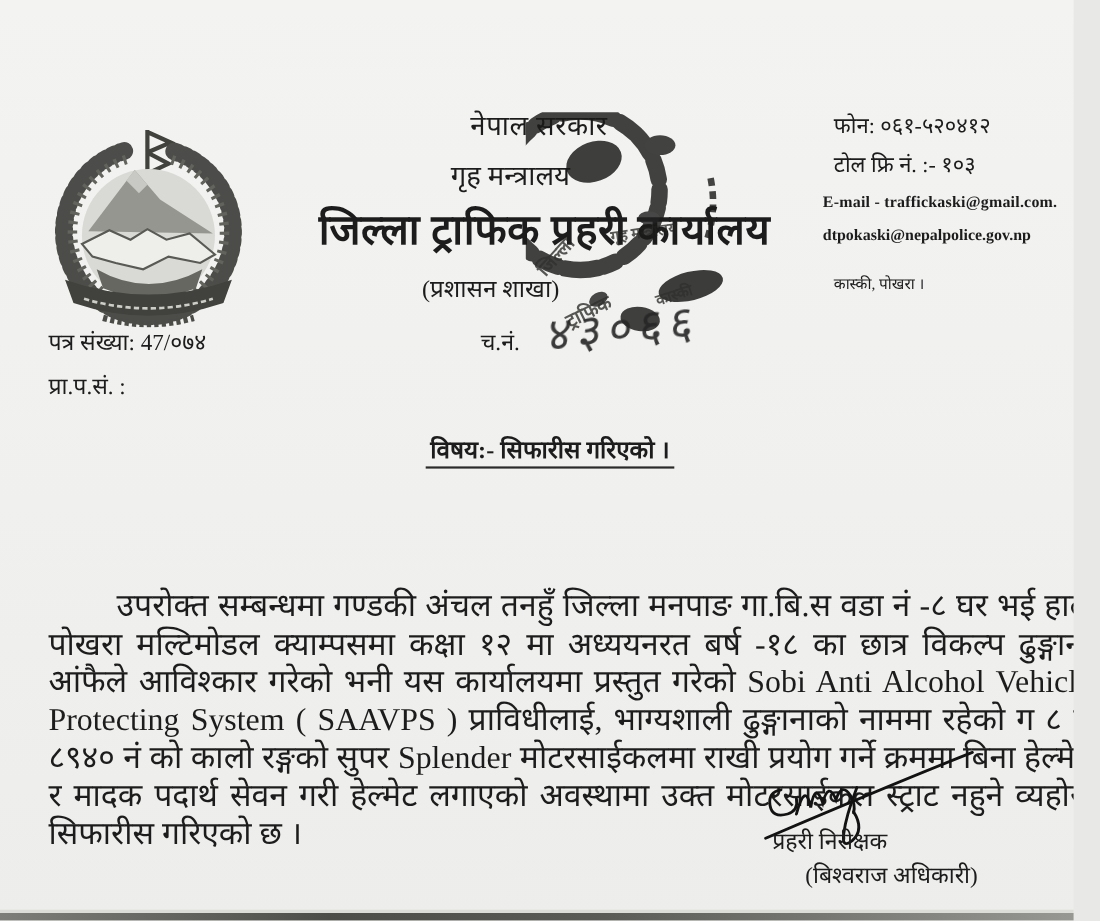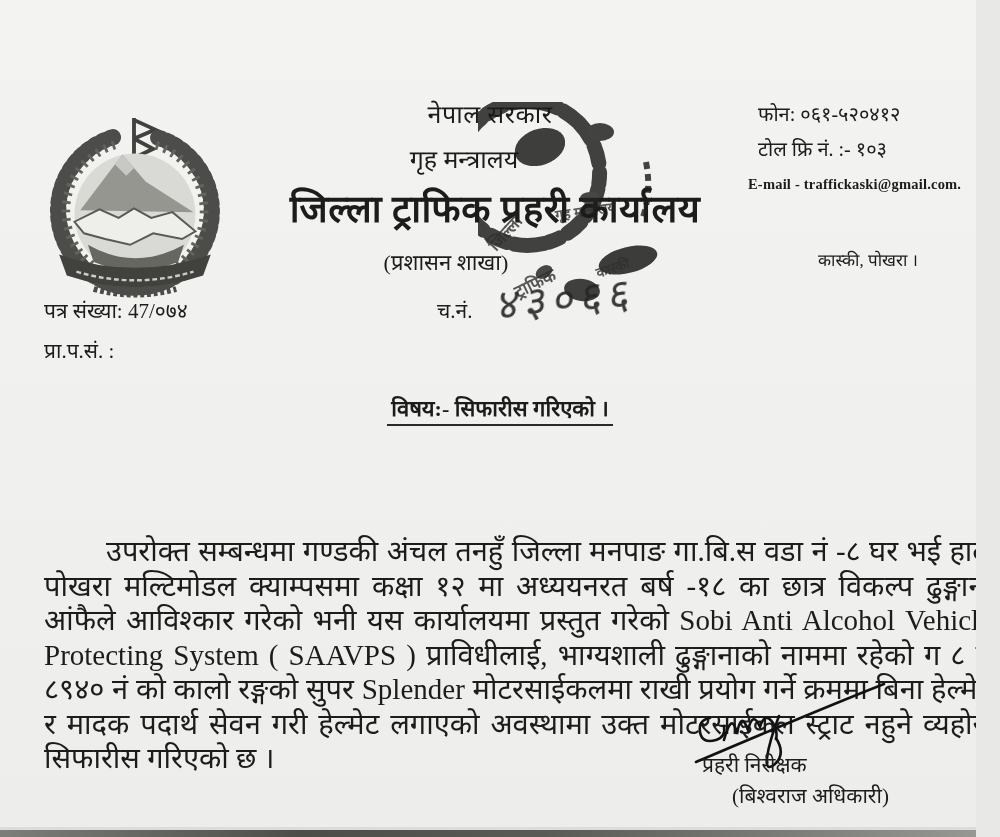--- a/index.html
+++ b/index.html
@@ -16,21 +16,21 @@
   
   .gov{left:230px;top:96px;width:520px;font-size:25px;letter-spacing:.5px;}
   .ministry{left:230px;top:141px;width:468px;font-size:25px;}
   .office{left:230px;top:181px;width:530px;font-size:38px;font-weight:bold;letter-spacing:.5px;}
   .branch{left:220px;top:246px;width:452px;font-size:22px;}
   
   .phone{left:758px;top:100px;width:236px;font-size:20px;}
   .tollfree{left:758px;top:135px;width:236px;font-size:20px;}
   .email1{left:748px;top:176px;width:250px;font-size:14.5px;font-weight:bold;letter-spacing:.2px;}
   .email2{left:748px;top:206px;width:250px;font-size:14.5px;font-weight:bold;}
-  .location{left:758px;top:248px;width:220px;font-size:17px;text-align:center;}
+  .location{left:758px;top:248px;width:220px;font-size:14px;text-align:left;}
   
   .letterno{left:44px;top:296px;font-size:21px;}
   .prapasan{left:44px;top:336px;font-size:21px;}
   .chalani-label{left:437px;top:296px;font-size:21px;}
   .chalani-no{
     left:498px;top:268px;font-size:42px;color:#262626;
     transform:rotate(-5deg) skewX(-10deg);letter-spacing:6px;
     font-weight:normal;opacity:.9;filter:blur(.3px);
   }
   .dateline{left:752px;top:296px;font-size:21px;}
@@ -86,20 +86,21 @@
   </div>
 
   <div class="abs gov ctr">नेपाल सरकार</div>
   <div class="abs ministry ctr">गृह मन्त्रालय</div>
   <div class="abs office ctr">जिल्ला ट्राफिक प्रहरी कार्यालय</div>
   <div class="abs branch ctr">(प्रशासन शाखा)</div>
 
   <div class="abs phone">फोन:   ०६१-५२०४१२</div>
   <div class="abs tollfree">टोल फ्रि नं. :- १०३</div>
   <div class="abs email1">E-mail -   traffickaski@gmail.com.</div>
+  <div class="abs email2">dtpokaski@nepalpolice.gov.np</div>
   <div class="abs location">कास्की, पोखरा ।</div>
 
   <div class="abs stamp">
     <svg width="210" height="215" viewBox="0 0 210 215">
       <g opacity="0.88">
         <path d="M100 20 A 72 72 0 1 0 101 21" fill="none" stroke="#1b1b1a" stroke-width="15" stroke-dasharray="18 7 30 5 12 9" stroke-linecap="round"></path>
         <ellipse cx="62" cy="45" rx="26" ry="18" fill="#161615" transform="rotate(-20 62 45)"></ellipse>
         <ellipse cx="122" cy="30" rx="14" ry="9" fill="#1c1c1b"></ellipse>
         <ellipse cx="112" cy="96" rx="10" ry="6" fill="#222"></ellipse>
         <ellipse cx="150" cy="158" rx="30" ry="13" fill="#141413" transform="rotate(-14 150 158)"></ellipse>

